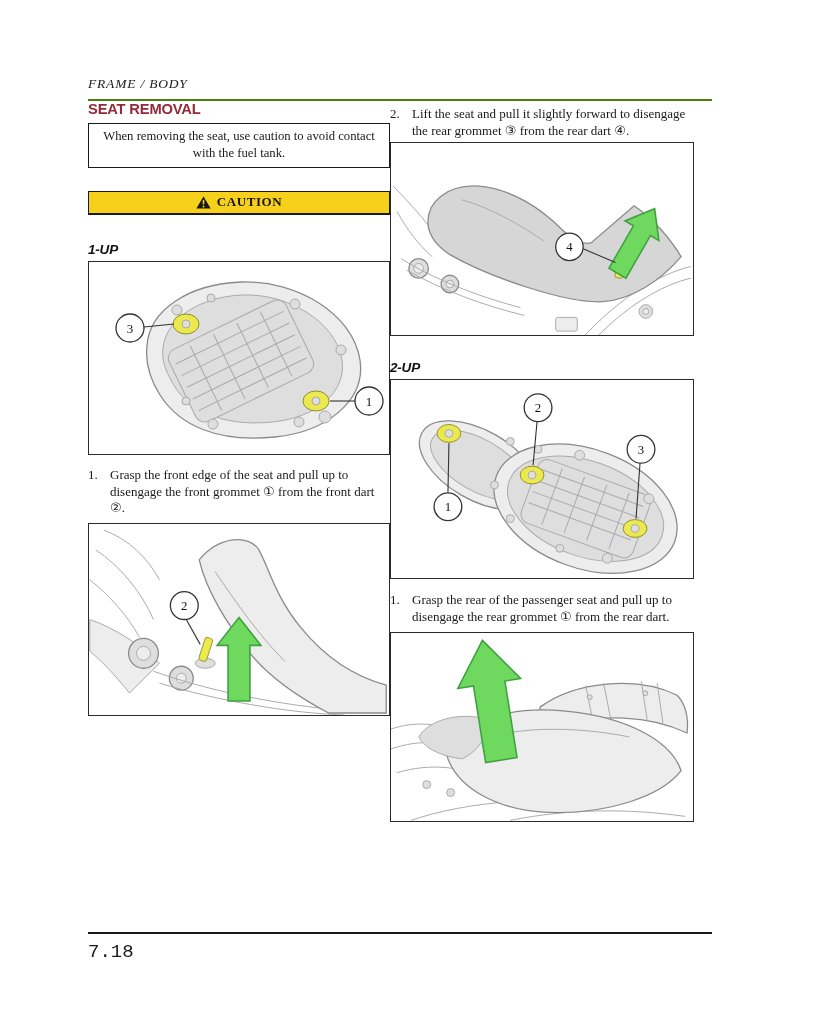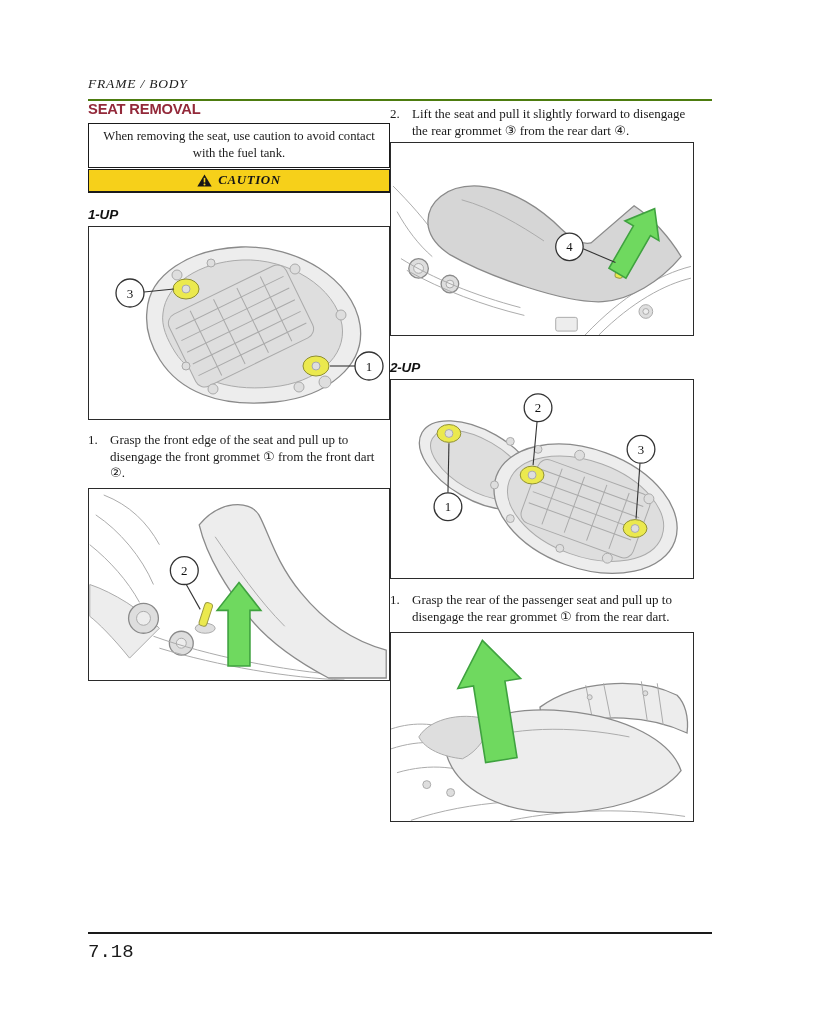--- a/index.html
+++ b/index.html
@@ -18,25 +18,25 @@
   .columns { position:absolute; left:88px; right:108px; top:100px; display:flex; }
   .col-left  { width:302px; flex:none; }
   .col-right { width:304px; flex:none; }
 
   .section-title { font-family:"Liberation Sans","DejaVu Sans",sans-serif;
     font-weight:bold; font-size:15.5px; color:#93293a; letter-spacing:-.2px;
     transform:scaleX(.95); transform-origin:left; margin-bottom:5px; }
 
   .sub-head { font-family:"Liberation Sans","DejaVu Sans",sans-serif;
     font-weight:bold; font-style:italic; font-size:13.5px; color:#111;
-    letter-spacing:-.2px; margin-top:14px; }
+    letter-spacing:-.2px; margin-top:27px; }
 
   
   .alert { border:1.6px solid #1a1a1a; background:#fff; }
-  .alert + .alert { margin-top:1px;font-style:italic; }
+  .alert + .alert { margin-top:23px; }
   .alert-head { border-bottom:1.6px solid #1a1a1a; text-align:center;
     padding:2px 0 3px; display:flex; align-items:center; justify-content:center; gap:6px; }
   .alert-head.notice { background:#1b75bc; }
   .alert-head.caution { background:#f6d01a; }
   .notice-label { color:#fff; font-weight:bold; font-style:italic; font-size:13px; letter-spacing:1.2px; }
   .caution-label { color:#161616; font-weight:bold; font-size:13px; letter-spacing:.6px; }
   .alert-body { text-align:center; font-size:12.7px; line-height:1.3; padding:4px 6px 6px; }
 
   
   .step { display:flex; font-size:13px; line-height:1.28; }

